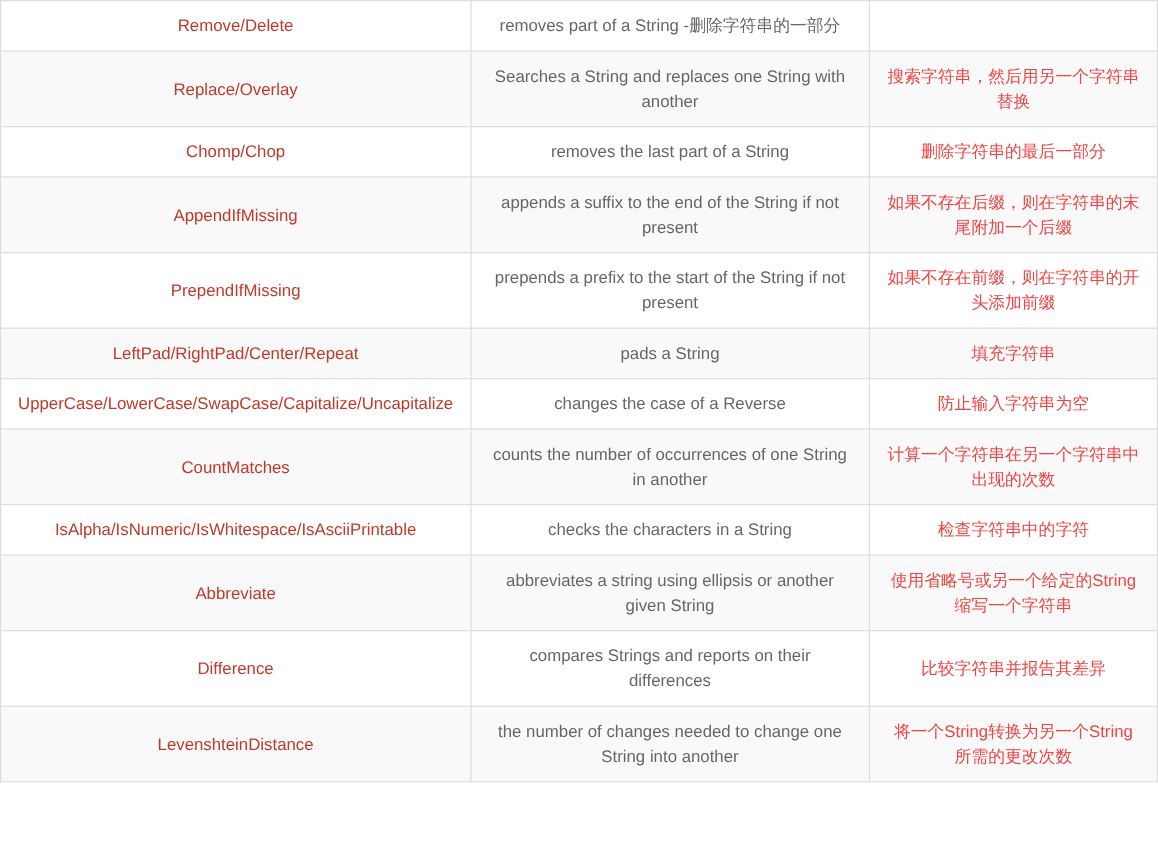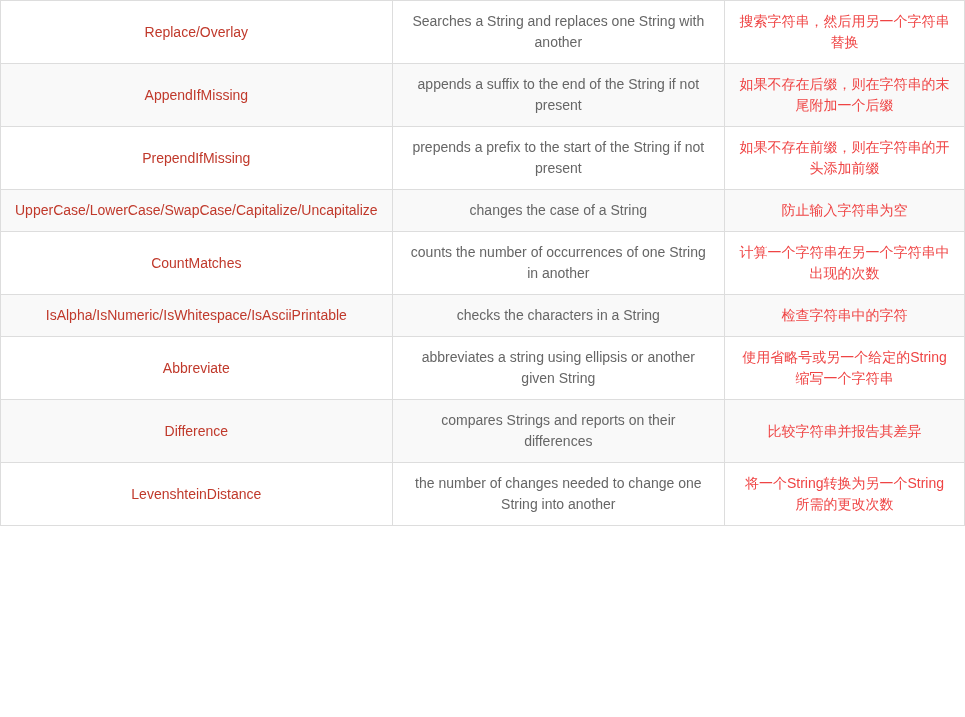--- a/index.html
+++ b/index.html
@@ -36,38 +36,53 @@
     }
     tr:nth-child(odd) {
       background: #fff;
     }
   </style>
 </head>
 <body>
 
 <table>
   <tbody id="table-body">
+  <tr>
+        <td class="col-name">Remove/Delete</td>
+        <td class="col-desc">removes part of a String -删除字符串的一部分</td>
+        <td class="col-zh"></td>
+      </tr>
       <tr>
         <td class="col-name">Replace/Overlay</td>
         <td class="col-desc">Searches a String and replaces one String with another</td>
         <td class="col-zh">搜索字符串，然后用另一个字符串替换</td>
+      </tr>
+      <tr>
+        <td class="col-name">Chomp/Chop</td>
+        <td class="col-desc">removes the last part of a String</td>
+        <td class="col-zh">删除字符串的最后一部分</td>
       </tr>
       <tr>
         <td class="col-name">AppendIfMissing</td>
         <td class="col-desc">appends a suffix to the end of the String if not present</td>
         <td class="col-zh">如果不存在后缀，则在字符串的末尾附加一个后缀</td>
       </tr>
       <tr>
         <td class="col-name">PrependIfMissing</td>
         <td class="col-desc">prepends a prefix to the start of the String if not present</td>
         <td class="col-zh">如果不存在前缀，则在字符串的开头添加前缀</td>
       </tr>
       <tr>
+        <td class="col-name">LeftPad/RightPad/Center/Repeat</td>
+        <td class="col-desc">pads a String</td>
+        <td class="col-zh">填充字符串</td>
+      </tr>
+      <tr>
         <td class="col-name">UpperCase/LowerCase/SwapCase/Capitalize/Uncapitalize</td>
-        <td class="col-desc">changes the case of a String</td>
+        <td class="col-desc">changes the case of a Reverse</td>
         <td class="col-zh">防止输入字符串为空</td>
       </tr>
       <tr>
         <td class="col-name">CountMatches</td>
         <td class="col-desc">counts the number of occurrences of one String in another</td>
         <td class="col-zh">计算一个字符串在另一个字符串中出现的次数</td>
       </tr>
       <tr>
         <td class="col-name">IsAlpha/IsNumeric/IsWhitespace/IsAsciiPrintable</td>
         <td class="col-desc">checks the characters in a String</td>

